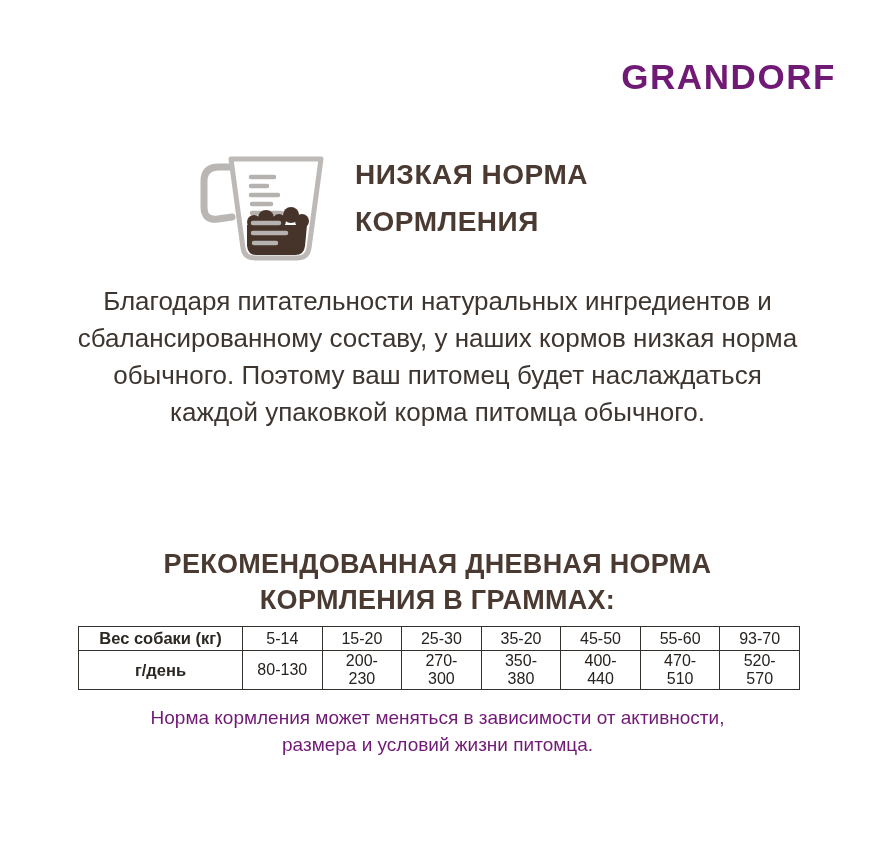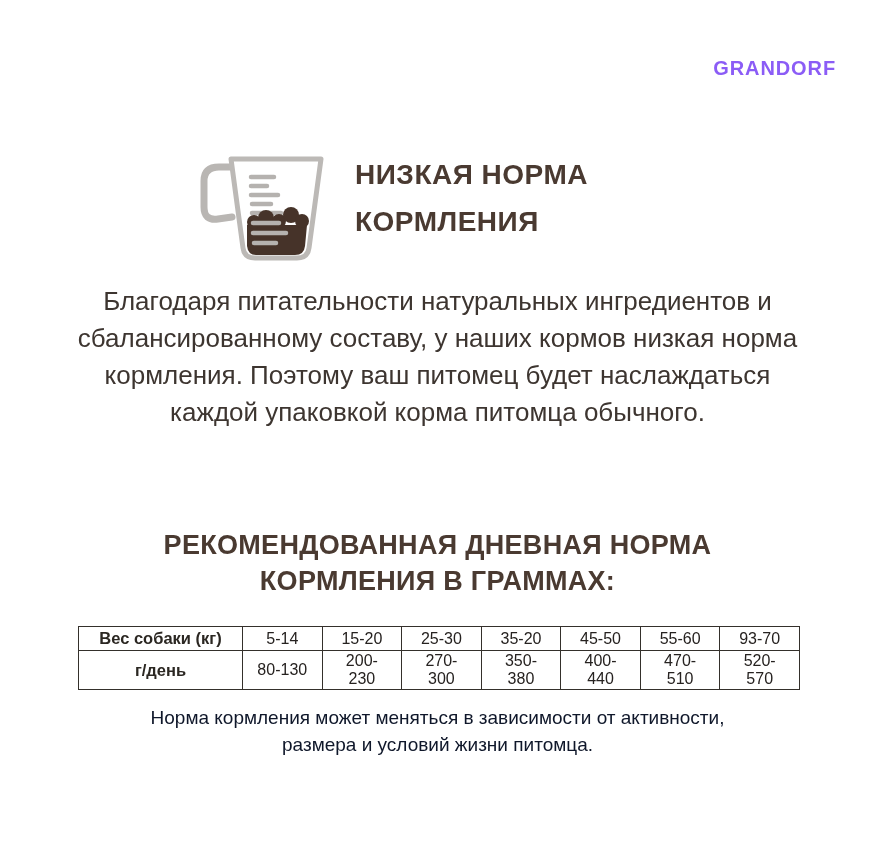--- a/index.html
+++ b/index.html
@@ -9,24 +9,24 @@
     width: 875px;
     height: 841px;
     background: #ffffff;
     font-family: "Liberation Sans", sans-serif;
     overflow: hidden;
   }
   .logo {
     position: absolute;
     top: 57px;
     right: 39px;
-    font-size: 20px;
+    font-size: 35px;
     font-weight: bold;
     letter-spacing: 0.045em;
-    color: #8b5cf6;
+    color: #701a75;
   }
   .hero-icon {
     position: absolute;
     left: 194px;
     top: 147px;
     width: 134px;
     height: 122px;
   }
   .hero-title {
     position: absolute;
@@ -44,21 +44,21 @@
     top: 283px;
     left: 0;
     width: 875px;
     text-align: center;
     font-size: 26px;
     line-height: 37px;
     color: #3d3530;
   }
   .section-title {
     position: absolute;
-    top: 527px;
+    top: 546px;
     left: 0;
     width: 875px;
     text-align: center;
     font-size: 27px;
     font-weight: bold;
     line-height: 36px;
     letter-spacing: 0.3px;
     color: #4a3a31;
   }
   .feed-table {
@@ -85,21 +85,21 @@
   }
   .feed-table col.label-col { width: 164px; }
   .note {
     position: absolute;
     top: 704px;
     left: 0;
     width: 875px;
     text-align: center;
     font-size: 19px;
     line-height: 27px;
-    color: #0f172a;
+    color: #701a75;
   }
 </style>
 </head>
 <body>
 
 <div class="canvas">
 
   <div class="logo">GRANDORF</div>
 
   <div class="hero-icon">
@@ -135,21 +135,21 @@
   </div>
 
   <div class="hero-title">
     <div>НИЗКАЯ НОРМА</div>
     <div>КОРМЛЕНИЯ</div>
   </div>
 
   <div class="description">
     <div>Благодаря питательности натуральных ингредиентов и</div>
     <div>сбалансированному составу, у наших кормов низкая норма</div>
-    <div>кормления. Поэтому ваш питомец будет наслаждаться</div>
+    <div>обычного. Поэтому ваш питомец будет наслаждаться</div>
     <div>каждой упаковкой корма питомца обычного.</div>
   </div>
 
   <div class="section-title">
     <div>РЕКОМЕНДОВАННАЯ ДНЕВНАЯ НОРМА</div>
     <div>КОРМЛЕНИЯ В ГРАММАХ:</div>
   </div>
 
   <table class="feed-table">
     <colgroup>

